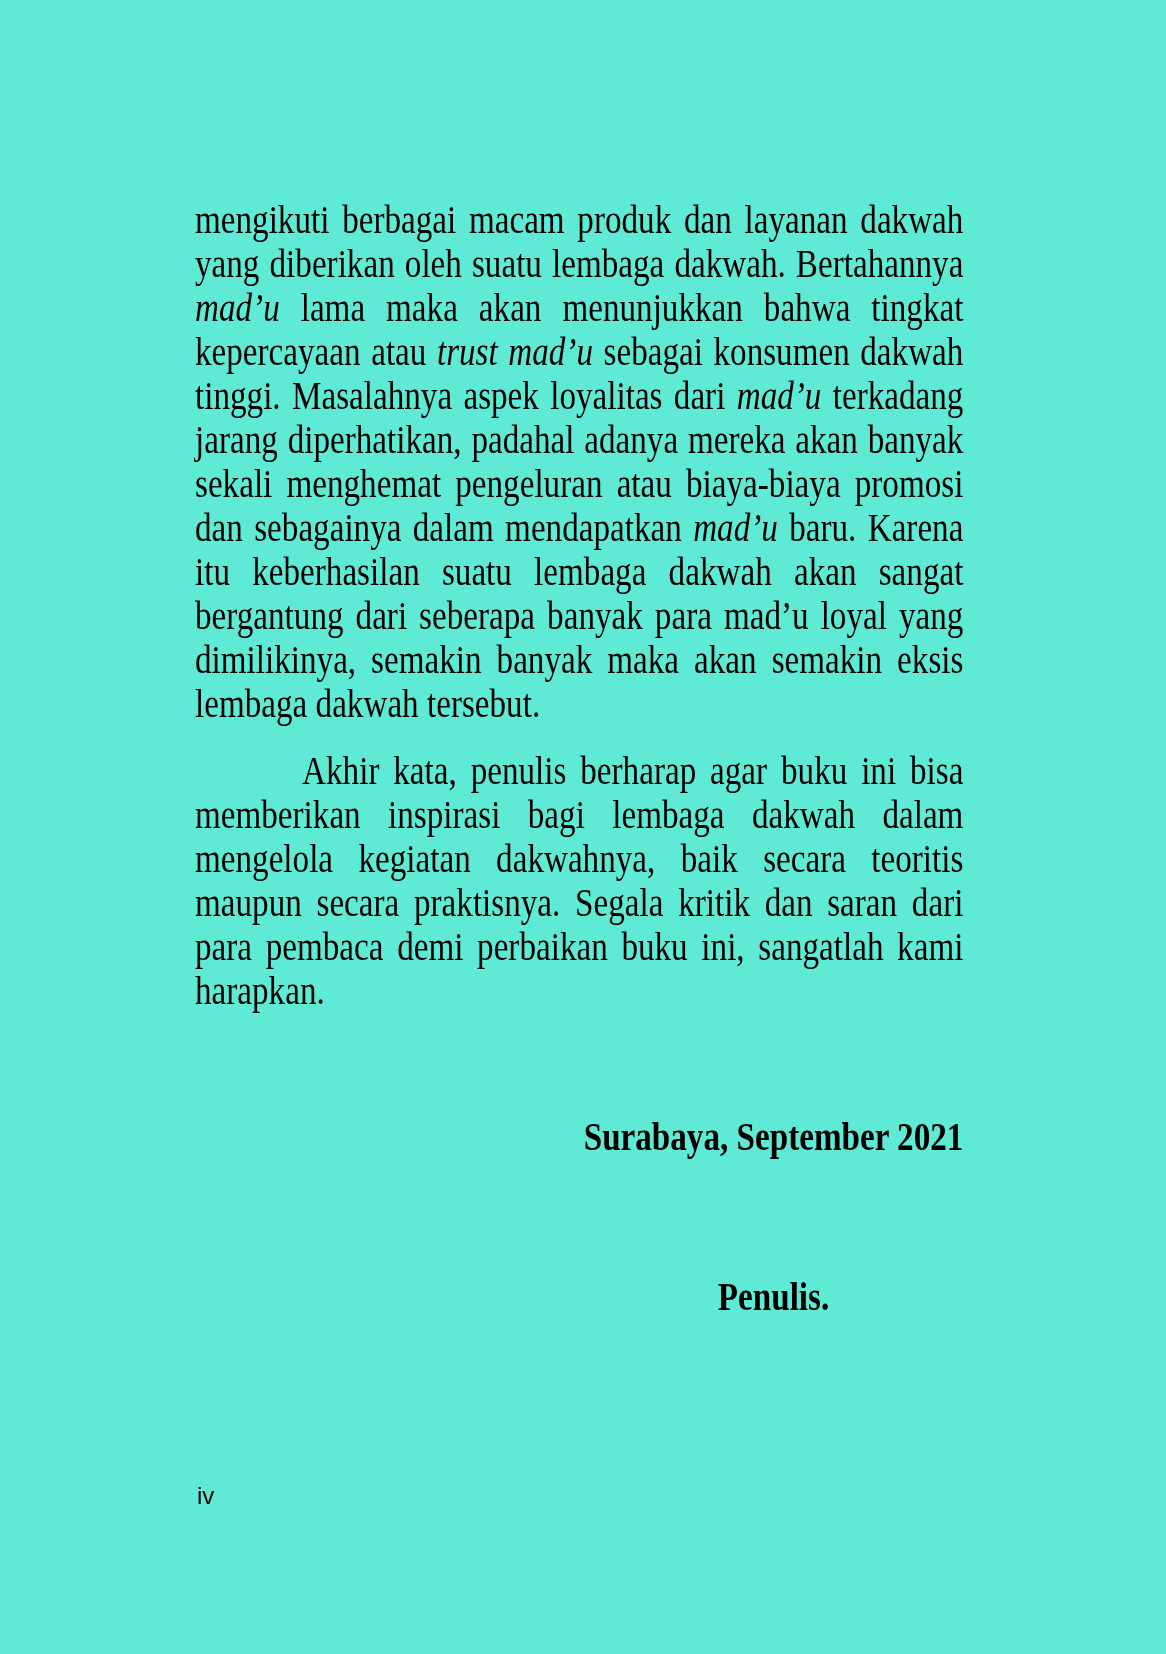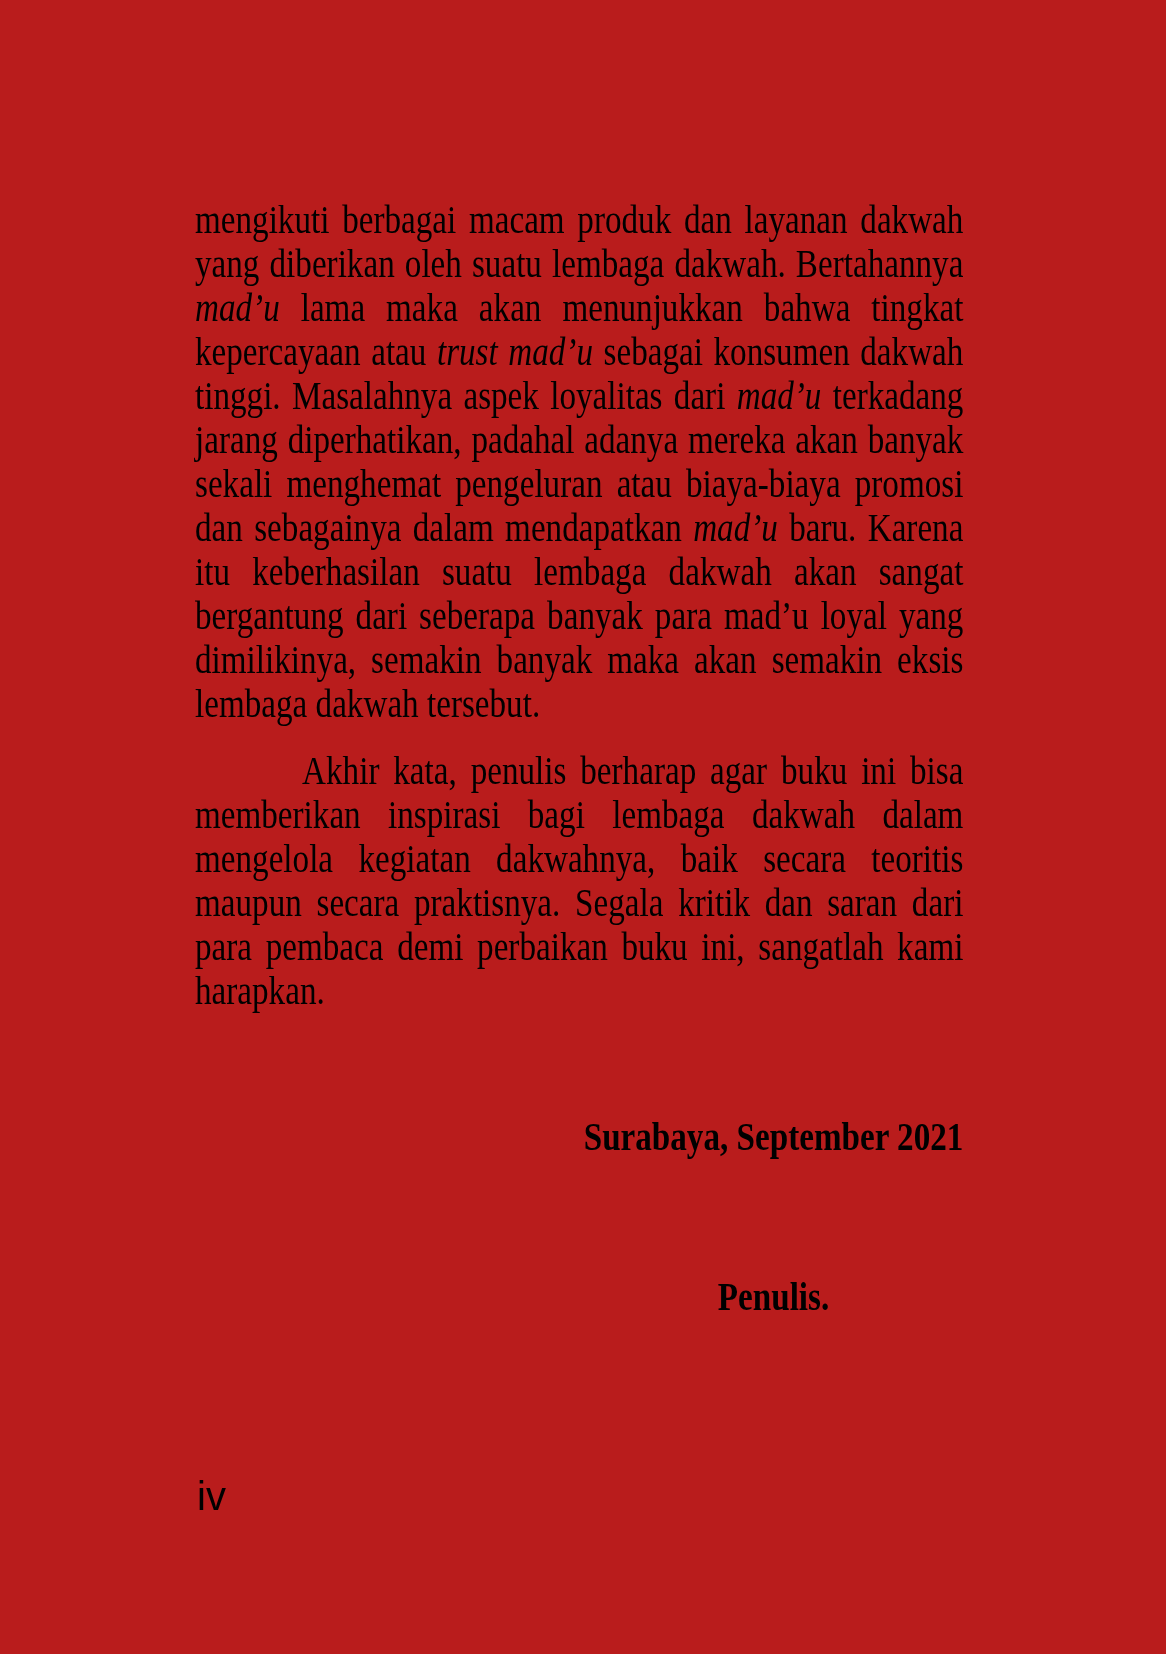--- a/index.html
+++ b/index.html
@@ -4,21 +4,21 @@
 <style>
   html, body {
     margin: 0;
     padding: 0;
     background: #e8e8e8;
   }
   .page {
     position: relative;
     width: 1166px;
     height: 1654px;
-    background: #b91c1c;
+    background: #5eead4;
     overflow: hidden;
     font-family: "Liberation Serif", "DejaVu Serif", serif;
     color: #000000;
   }
   
   .textblock {
     position: absolute;
     left: 195px;
     top: 198px;
     width: 904px;
@@ -49,21 +49,21 @@
     align-items: center;
     font-weight: bold;
   }
   .sig-author { margin-top: 116px; }
 
   .pagenum {
     position: absolute;
     left: 197px;
     top: 1479px;
     font-family: "Liberation Sans", "DejaVu Sans", sans-serif;
-    font-size: 40px;
+    font-size: 24px;
     line-height: 34px;
     color: #000000;
   }
 </style>
 </head>
 <body>
 
 <div class="page">
   <div class="textblock">
     <div id="paragraphs">

